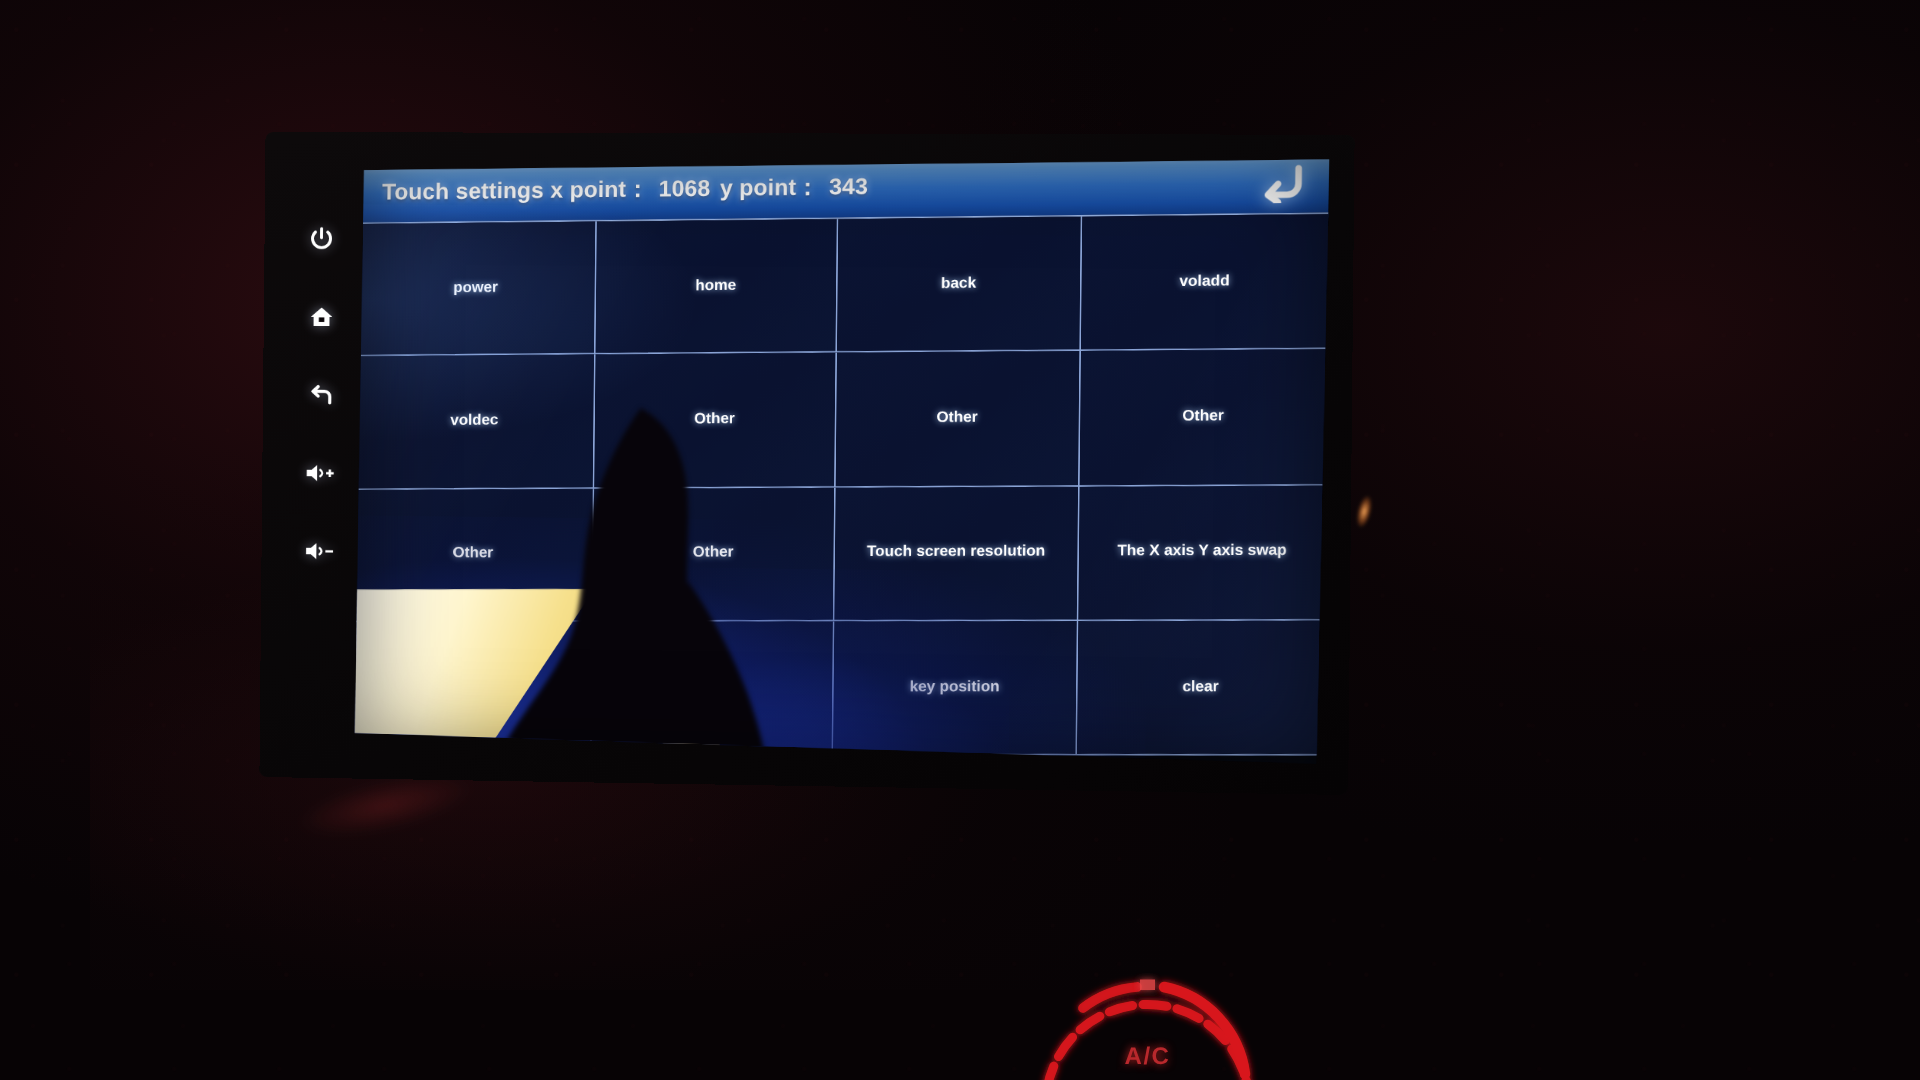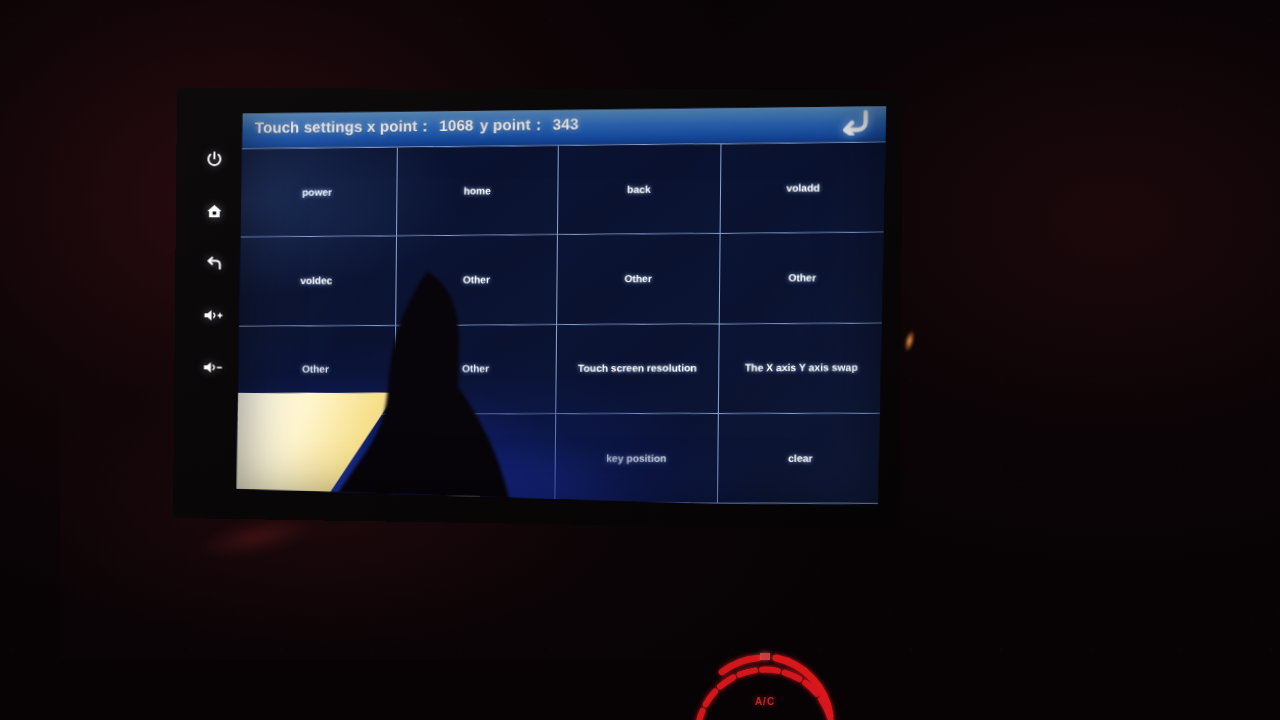--- a/index.html
+++ b/index.html
@@ -192,21 +192,21 @@
     position:absolute;inset:0;z-index:10;pointer-events:none;
     box-shadow:inset 0 0 60px rgba(0,0,0,.55);
   }
 
   
   #acdial{
     position:absolute;left:680px;top:638px;width:170px;height:92px;
   }
   .ac-label{
     position:absolute;left:0;right:0;top:58px;text-align:center;
-    color:#b8282c;font-size:10px;font-weight:bold;letter-spacing:1px;
+    color:#b8282c;font-size:16px;font-weight:bold;letter-spacing:1px;
     text-shadow:0 0 6px rgba(220,40,40,.9);
   }
 </style>
 </head>
 <body>
 
 <div id="scene">
   <div class="ambient-a"></div>
   <div class="ambient-b"></div>
   <div class="ambient-c"></div>

